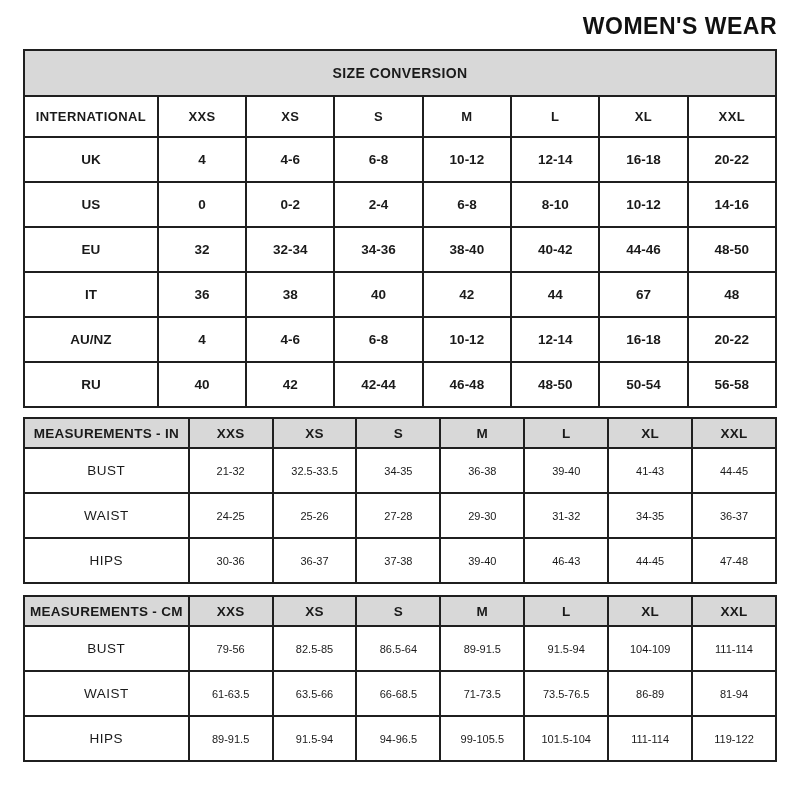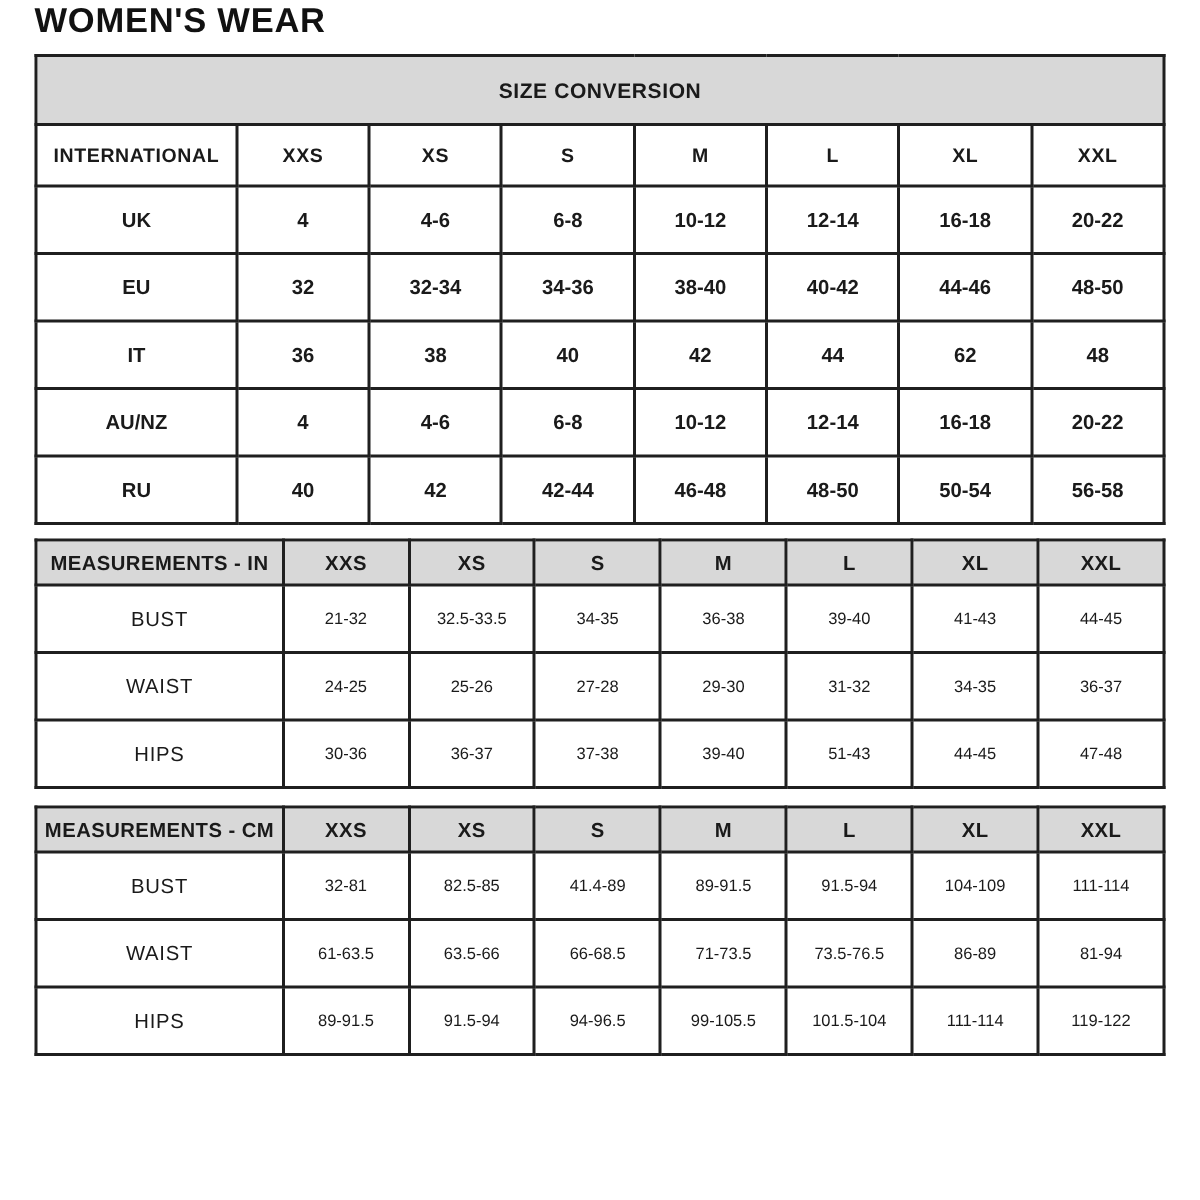--- a/index.html
+++ b/index.html
@@ -13,22 +13,22 @@
     width: 800px;
     height: 800px;
     overflow: hidden;
     padding: 0 23px;
     font-family: "Liberation Sans", sans-serif;
     color: var(--text);
     background: #ffffff;
   }
   .page-title {
     margin: 0;
-    padding: 0 0 9px 0;
-    text-align: left;
+    padding: 13px 0 9px 0;
+    text-align: right;
     font-size: 23px;
     font-weight: 600;
     letter-spacing: 0.5px;
     color: #111111;
   }
   table.tbl {
     width: 100%;
     border-collapse: collapse;
     table-layout: fixed;
     border: 2px solid var(--border);
@@ -118,37 +118,47 @@
           <th>UK</th>
           <td>4</td>
           <td>4-6</td>
           <td>6-8</td>
           <td>10-12</td>
           <td>12-14</td>
           <td>16-18</td>
           <td>20-22</td>
         </tr>
         <tr>
+          <th>US</th>
+          <td>0</td>
+          <td>0-2</td>
+          <td>2-4</td>
+          <td>6-8</td>
+          <td>8-10</td>
+          <td>10-12</td>
+          <td>14-16</td>
+        </tr>
+        <tr>
           <th>EU</th>
           <td>32</td>
           <td>32-34</td>
           <td>34-36</td>
           <td>38-40</td>
           <td>40-42</td>
           <td>44-46</td>
           <td>48-50</td>
         </tr>
         <tr>
           <th>IT</th>
           <td>36</td>
           <td>38</td>
           <td>40</td>
           <td>42</td>
           <td>44</td>
-          <td>62</td>
+          <td>67</td>
           <td>48</td>
         </tr>
         <tr>
           <th>AU/NZ</th>
           <td>4</td>
           <td>4-6</td>
           <td>6-8</td>
           <td>10-12</td>
           <td>12-14</td>
           <td>16-18</td>
@@ -206,21 +216,21 @@
           <td>31-32</td>
           <td>34-35</td>
           <td>36-37</td>
         </tr>
         <tr>
           <th>HIPS</th>
           <td>30-36</td>
           <td>36-37</td>
           <td>37-38</td>
           <td>39-40</td>
-          <td>51-43</td>
+          <td>46-43</td>
           <td>44-45</td>
           <td>47-48</td>
         </tr>
       </tbody>
   </table>
 
   <div class="gap-md"></div>
 
   <table class="tbl tbl--meas">
     <colgroup>
@@ -235,23 +245,23 @@
           <th>S</th>
           <th>M</th>
           <th>L</th>
           <th>XL</th>
           <th>XXL</th>
         </tr>
       </thead>
     <tbody>
         <tr>
           <th>BUST</th>
-          <td>32-81</td>
+          <td>79-56</td>
           <td>82.5-85</td>
-          <td>41.4-89</td>
+          <td>86.5-64</td>
           <td>89-91.5</td>
           <td>91.5-94</td>
           <td>104-109</td>
           <td>111-114</td>
         </tr>
         <tr>
           <th>WAIST</th>
           <td>61-63.5</td>
           <td>63.5-66</td>
           <td>66-68.5</td>

